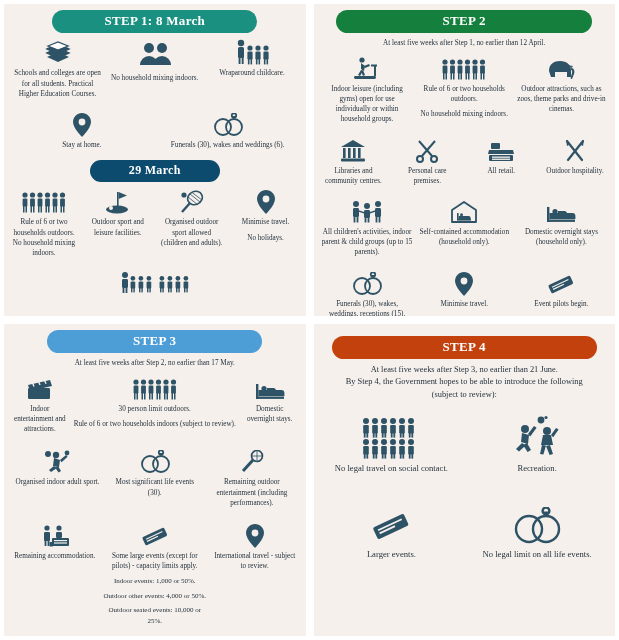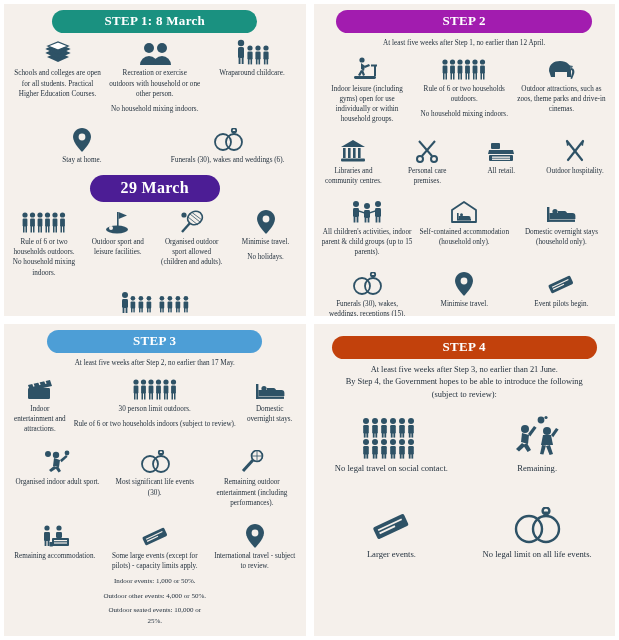--- a/index.html
+++ b/index.html
@@ -36,22 +36,22 @@
     font-weight:bold;
     font-size:13px;
     letter-spacing:.3px;
     border-radius:14px;
     padding:4px 0 5px 0;
     margin:2px auto 4px auto;
     line-height:1.1;
     box-sizing:border-box;
   }
   .b-step1{background:#1a9180;width:205px;}
-  .b-sub1 {background:#4c1d95;width:130px;font-size:16px;}
-  .b-step2{background:#a21caf;width:256px;}
+  .b-sub1 {background:#0c4a6e;width:130px;font-size:12px;}
+  .b-step2{background:#15803d;width:256px;}
   .b-step3{background:#4d9ed6;width:215px;}
   .b-step4{background:#c2410c;width:265px;}
   .subtitle{
     text-align:center;
     font-size:7.2px;
     color:#1f2d3a;
     line-height:1.45;
     margin:1px 4px 4px 4px;
   }
   .grid3{
@@ -131,21 +131,20 @@
         <div class="icon">
           <svg width="34" height="24" viewBox="0 0 34 24">
               <g fill="#2e5266">
             <circle cx="11" cy="7" r="5"></circle>
                 <path d="M2 24 a9 9 0 0 1 18 0 Z"></path>
             <circle cx="24" cy="7" r="5"></circle>
                 <path d="M15 24 a9 9 0 0 1 18 0 Z"></path>
           </g>
             </svg>
         </div>
-        <div class="cap">Recreation or exercise outdoors with household or one other person.</div>
         <div class="cap" style="margin-top:5px">No household mixing indoors.</div>
       </div>
 
       <div class="cell">
         <div class="icon">
           <svg width="36" height="26" viewBox="0 0 36 26">
               <g fill="#2e5266">
             <circle cx="7" cy="4" r="3.2"></circle>
                 <rect x="4" y="8" width="6" height="11" rx="1.6"></rect>
                 <rect x="4.6" y="17" width="1.9" height="8"></rect>
@@ -851,21 +850,21 @@
             <circle cx="36" cy="16" r="4"></circle>
             <path d="M32 20 h8 l2 10 h-12 z"></path>
             <path d="M40 20 l5 -7 l2.6 1.6 l-5.4 7.6 z"></path>
             <path d="M31 30 l-2 9 l3.4 .6 l2.6 -9 z"></path>
                 <path d="M39 30 l3 9 l-3.4 1 l-3.6 -9 z"></path>
             <circle cx="30" cy="5" r="3.4"></circle>
                 <circle cx="35" cy="2.5" r="1.6"></circle>
           </g>
             </svg>
         </div>
-        <div class="cap">Remaining.</div>
+        <div class="cap">Recreation.</div>
       </div>
     </div>
 
     <div class="grid2 s4row2">
       <div class="cell">
         <div class="icon">
           <svg width="48" height="36" viewBox="0 0 48 36">
               <g transform="rotate(-25 24 18)">
             <rect x="7" y="11" width="34" height="13" rx="2" fill="#2e5266"></rect>
             <rect x="11" y="14.6" width="26" height="1.8" fill="#f5f0eb"></rect>

